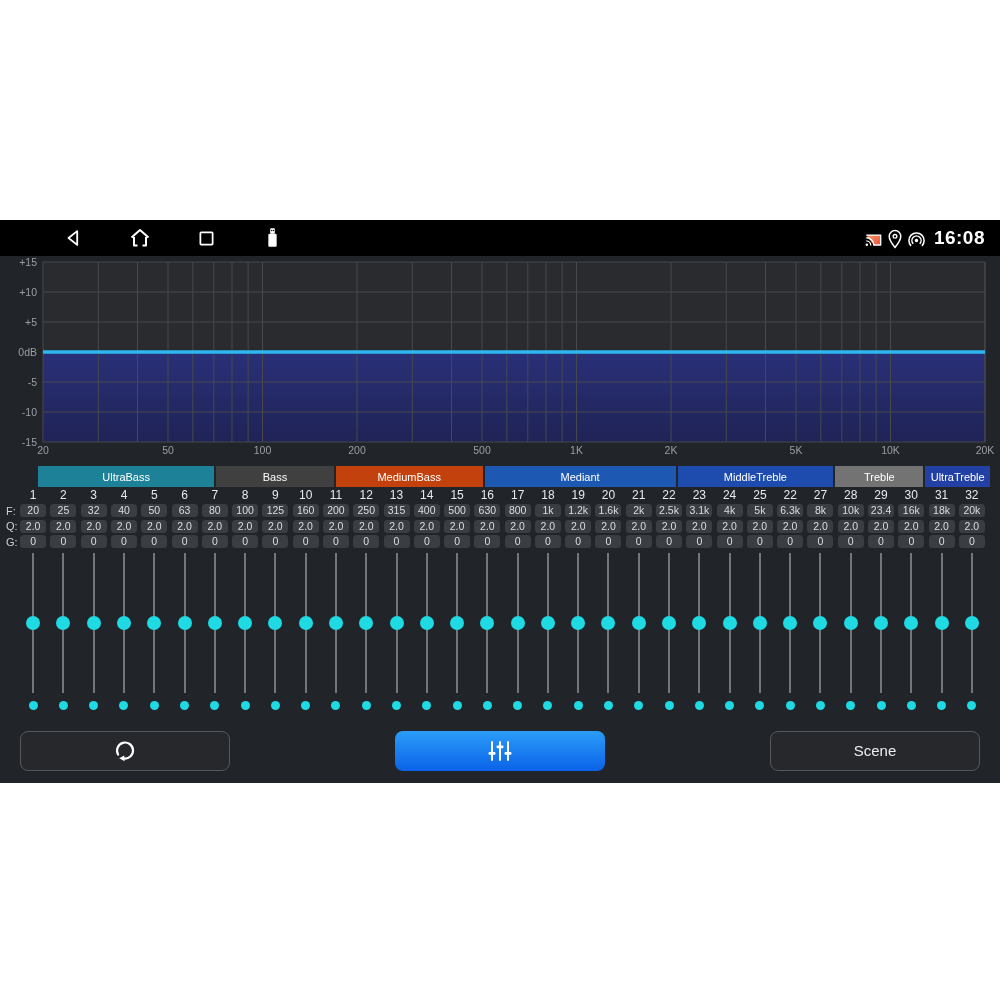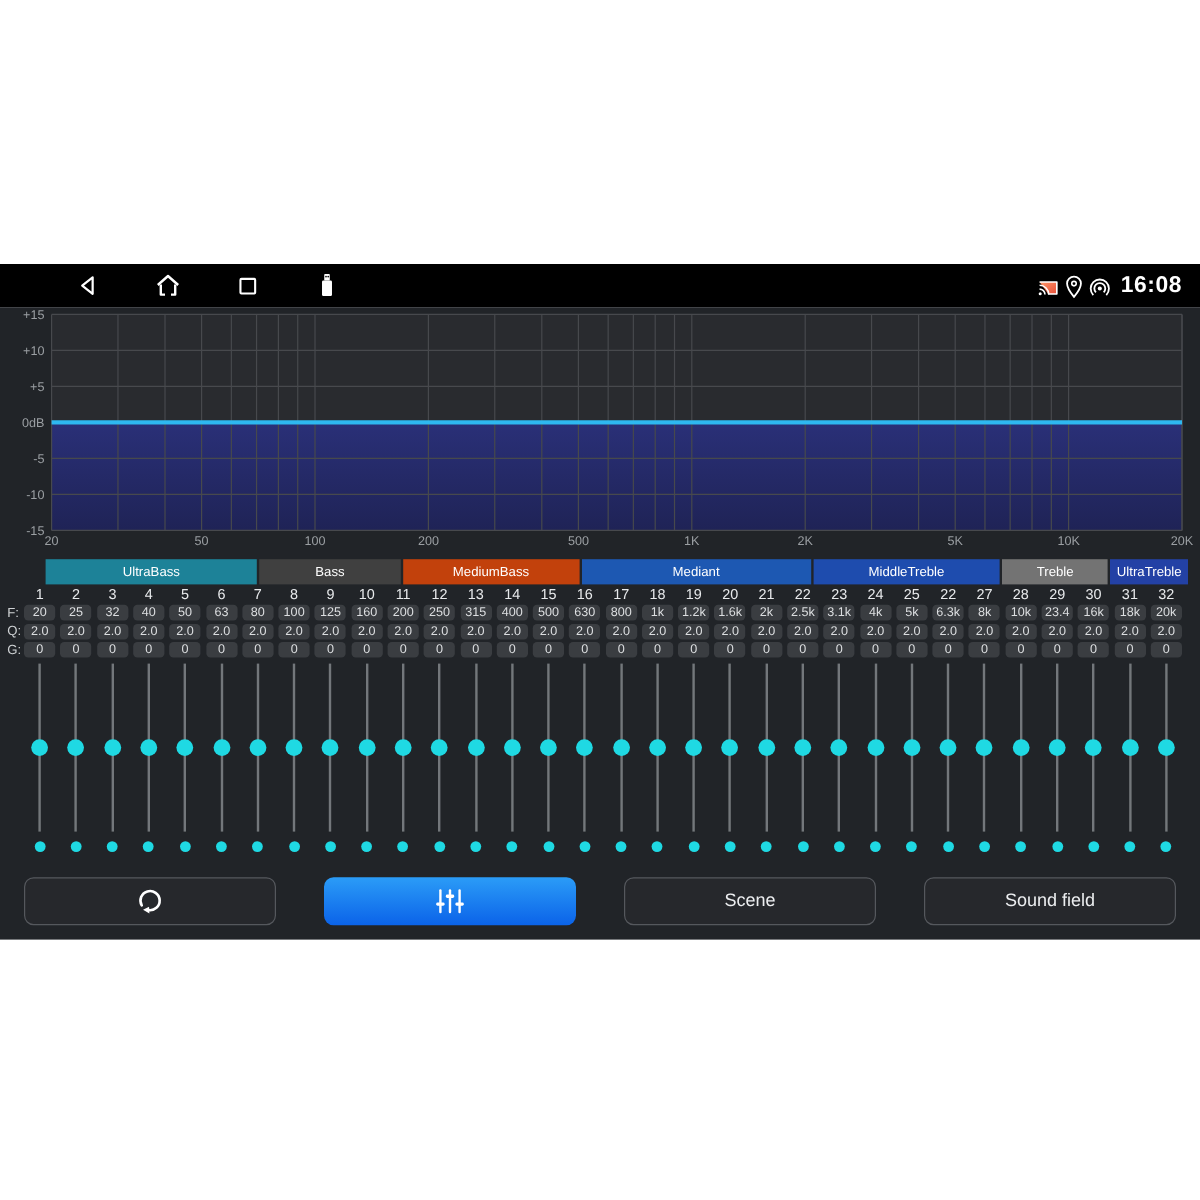--- a/index.html
+++ b/index.html
@@ -518,19 +518,16 @@
             <line x1="21" y1="3" x2="21" y2="21"></line>
           </g>
           <rect x="1.5" y="13" width="7" height="2.8" rx="1.2" fill="#fff"></rect>
           <rect x="9.5" y="6.5" width="7" height="2.8" rx="1.2" fill="#fff"></rect>
           <rect x="17.5" y="13" width="7" height="2.8" rx="1.2" fill="#fff"></rect>
         </svg>
       </button>
       <button class="btn">
         <span>Scene</span>
       </button>
-      <button class="btn">
-        <span>Sound field</span>
-      </button>
     </div>
 
   </div>
 </div>
 
 </body></html>

